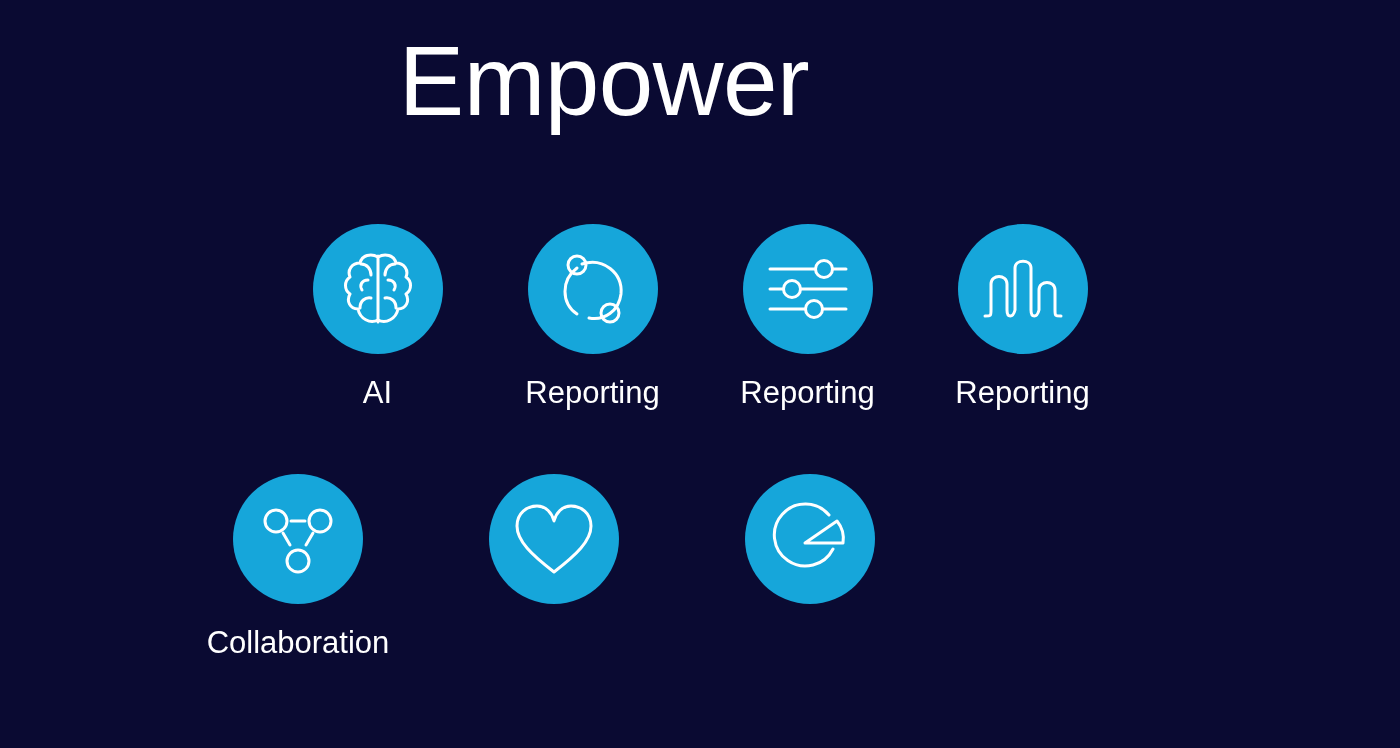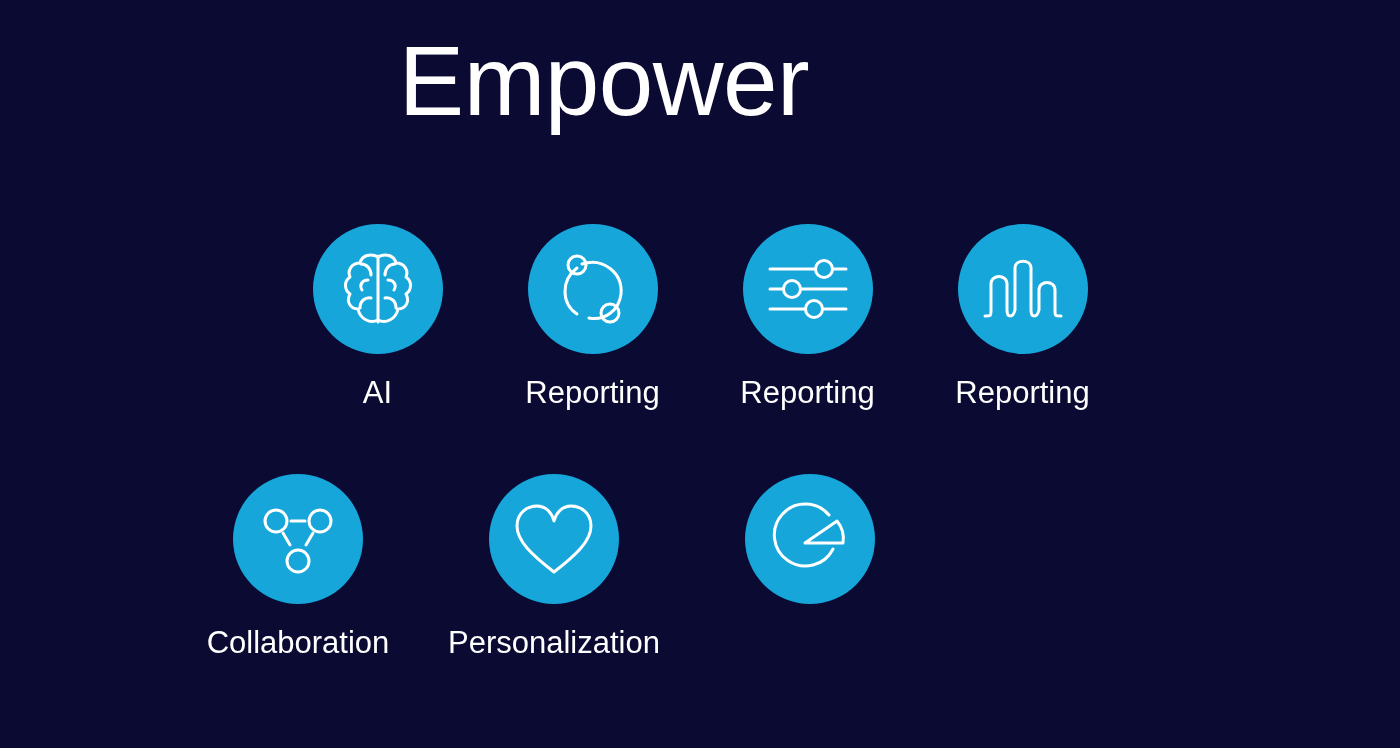--- a/index.html
+++ b/index.html
@@ -196,21 +196,20 @@
             <path d="M40 69
                      C18 52 3 38 3 23
                      C3 10 13 3 23 3
                      C32 3 38 10 40 18
                      C42 10 48 3 57 3
                      C67 3 77 10 77 23
                      C77 38 62 52 40 69 Z"></path>
           </svg>
         </span>
       </div>
-      <div class="feature-label">Personalization</div>
     </div>
 
     <div class="feature-item">
       <div class="feature-icon-circle">
         <span>
           <svg width="78" height="76" viewBox="0 0 78 76">
             <path d="M58 14 A31 31 0 1 0 62 48"></path>
             <path d="M34 42 L66 20 A28 28 0 0 1 72 42 Z"></path>
           </svg>
         </span>

